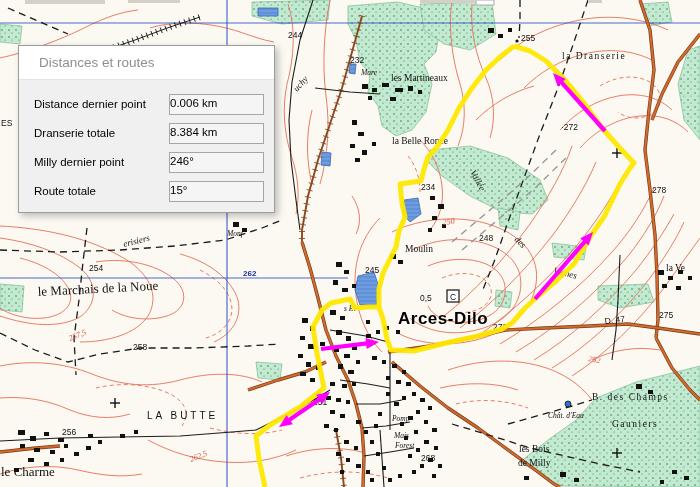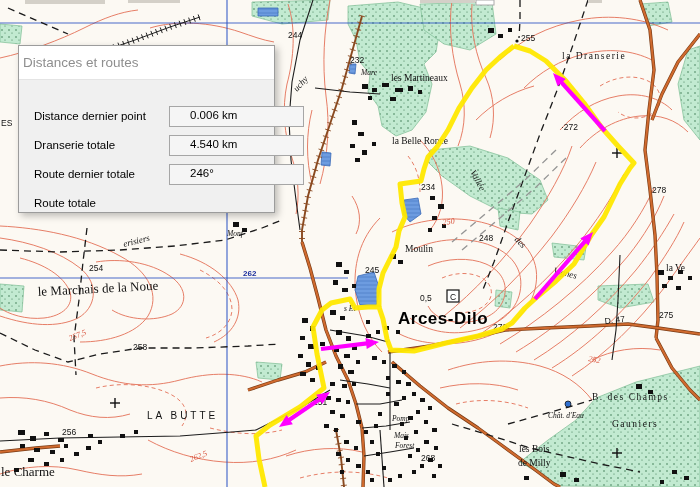--- a/index.html
+++ b/index.html
@@ -15,27 +15,27 @@
   .lbl-tiny{font:italic 7.5px "Liberation Serif",serif;fill:#111;}
   .lbl-grid{font:bold 8px "Liberation Sans",sans-serif;fill:#1b2f9e;}
   .lbl-road{font:8.5px "Liberation Sans",sans-serif;fill:#111;}
   .lbl-serifit{font:italic 9px "Liberation Serif",serif;fill:#111;}
   .lbl-ls{letter-spacing:1.5px;}
 
   
   #dialog{position:absolute;left:18px;top:45px;width:255px;height:166px;
     background:#f0f0f0;border:1px solid #9c9c9c;box-shadow:3px 3px 7px rgba(0,0,0,.25);}
   #dialog .titlebar{height:33px;background:#ffffff;border-bottom:1px solid #e4e4e4;
-    line-height:33px;padding-left:4px;font-size:13.5px;color:#8e8e8e;}
-  #dialog .rows{position:relative;margin-top:25px;}
+    line-height:33px;padding-left:20px;font-size:13.5px;color:#8e8e8e;}
+  #dialog .rows{position:relative;margin-top:13px;}
   #dialog .row{position:relative;height:29px;}
   #dialog .row .lab{position:absolute;left:15px;top:5px;font-size:11.5px;color:#000;}
   #dialog .row .val{position:absolute;left:150px;top:1px;width:93px;height:15px;
     background:#f5f5f5;border:1px solid #a6a6a6;font-size:11.5px;color:#000;
-    padding:2px 20px;white-space:nowrap;}
+    padding:2px 0;white-space:nowrap;}
 </style>
 </head>
 <body>
 
 <div id="screen">
 
   <svg id="map" width="700" height="487" viewBox="0 0 700 487">
     <defs>
       <pattern id="stip" width="7" height="7" patternUnits="userSpaceOnUse">
         <rect width="7" height="7" fill="#c2ead1"></rect>
@@ -473,25 +473,26 @@
     <div class="titlebar">
       <span>Distances et routes</span>
     </div>
     <div class="rows">
       <div class="row">
         <span class="lab">Distance dernier point</span>
         <div class="val">0.006 km</div>
       </div>
       <div class="row">
         <span class="lab">Dranserie totale</span>
-        <div class="val">4.540 km</div>
+        <div class="val">8.384 km</div>
       </div>
       <div class="row">
-        <span class="lab">Route dernier totale</span>
+        <span class="lab">Milly dernier point</span>
         <div class="val">246°</div>
       </div>
       <div class="row">
         <span class="lab">Route totale</span>
+        <div class="val">15°</div>
       </div>
     </div>
   </div>
 
 </div>
 
 </body></html>

